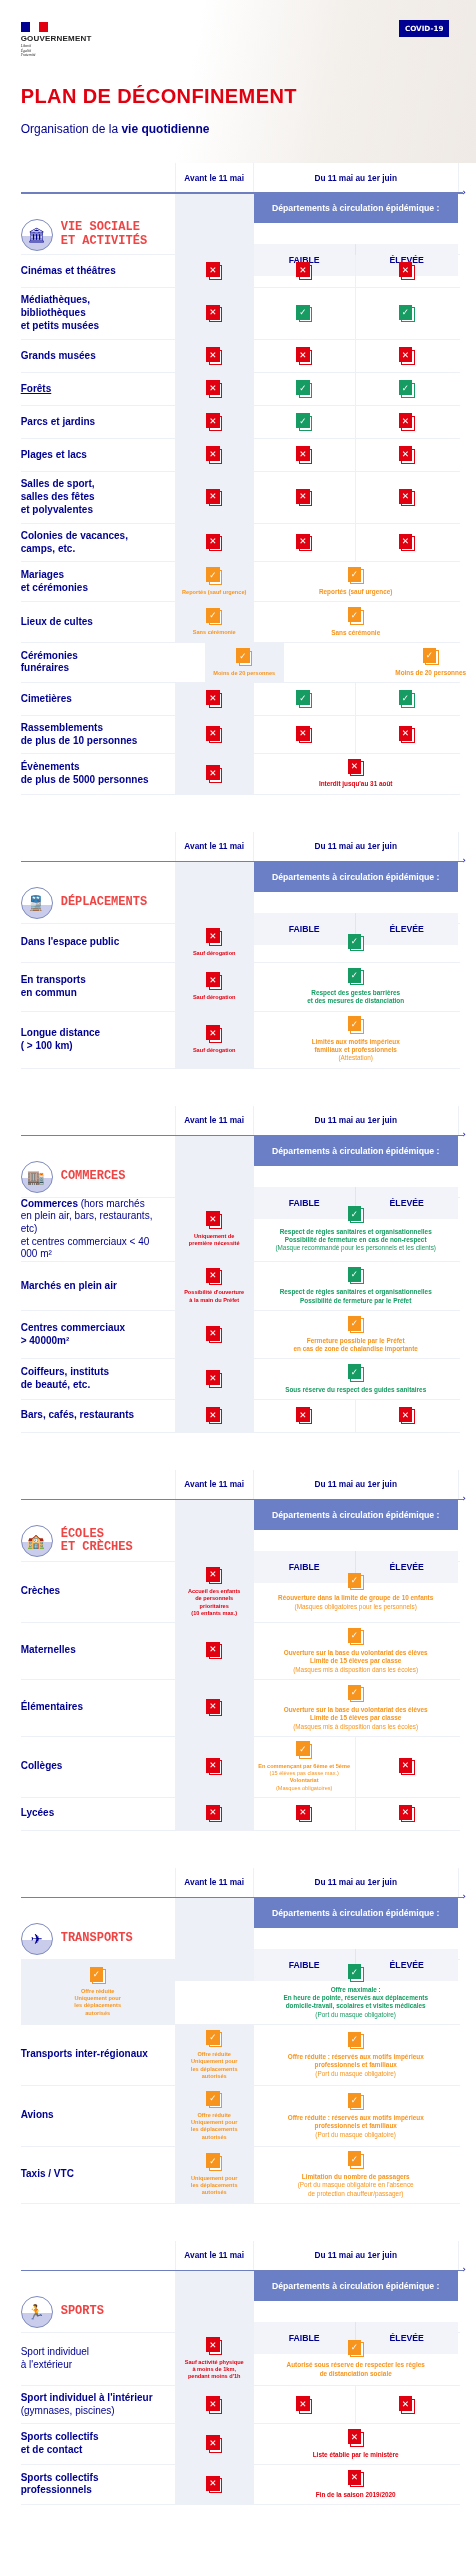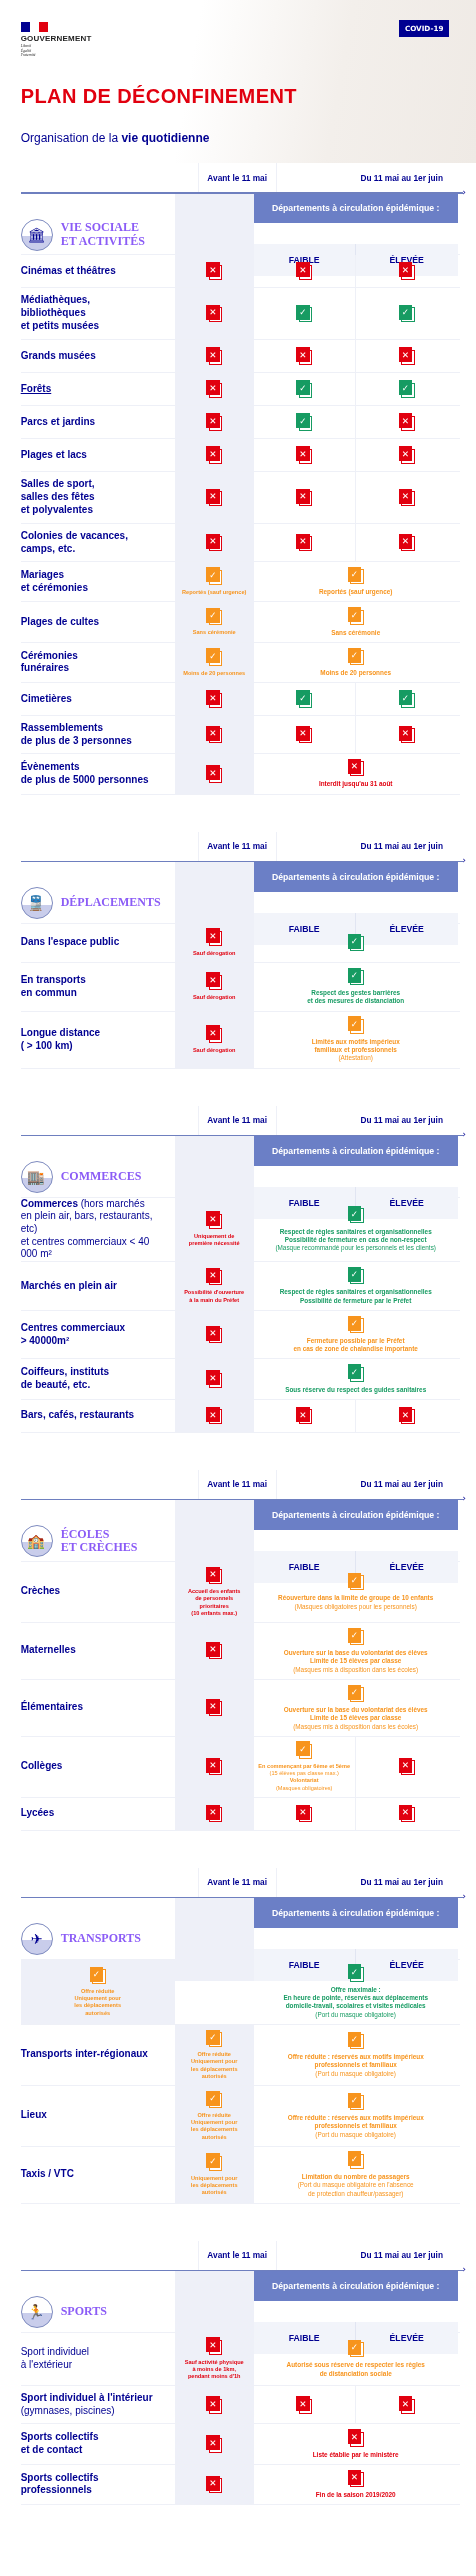--- a/index.html
+++ b/index.html
@@ -8,35 +8,35 @@
   .hero { height: 163px; background: linear-gradient(100deg, #ffffff 0%, #ffffff 40%, #f3efeb 70%, #efeae5 100%); position: relative; padding: 22px 20.7px 0 20.7px; }
   .logo-flag { display: flex; width: 27px; height: 9.5px; }
   .logo-flag span { flex: 1; }
   .flag-blue { background: #000091; }
   .flag-white { background: #ffffff; }
   .flag-red { background: #e1000f; }
   .logo-text { font-family: "Liberation Sans", sans-serif; font-weight: bold; font-size: 8px; color: #1e1e1e; margin-top: 2.4px; letter-spacing: 0.2px; }
   .motto { font-family: "Liberation Serif", serif; font-style: italic; font-size: 3.6px; color: #1e1e1e; line-height: 4.4px; margin-top: 1.6px; }
   .covid-badge { position: absolute; right: 28px; top: 20px; background: #000091; color: #fff; font-weight: bold; font-size: 7.2px; padding: 4px 5.6px; }
   .main-title { font-family: "Liberation Sans", sans-serif; font-weight: bold; font-size: 20px; color: #e1000f; margin-top: 27px; letter-spacing: 0.4px; }
-  .subtitle { font-family: "Liberation Sans", sans-serif; font-size: 12px; color: #000091; margin-top: 23px; }
+  .subtitle { font-family: "Liberation Sans", sans-serif; font-size: 12px; color: #000091; margin-top: 14px; }
   .subtitle b { font-weight: bold; }
 
   .section { position: relative; margin: 0 17.5px 0 20.7px; width: 439px; }
   .sec-head { position: relative; height: 62px; }
-  .period-row { display: grid; grid-template-columns: 154px 79px 205px; height: 29px; gap: 23px; }
+  .period-row { display: grid; grid-template-columns: 154px 79px 205px; height: 29px; }
   .period-row div { font-family: "Liberation Sans", sans-serif; font-weight: bold; font-size: 8.3px; color: #000091; display: flex; align-items: center; justify-content: center; }
   .period-row .p-avant { border-left: 0.8px solid #eef0f7; border-right: 0.8px solid #eef0f7; }
   .period-row .p-du { border-right: 0.8px solid #eef0f7; }
   .timeline { position: absolute; left: 0.8px; right: -3.2px; top: 29px; height: 1.6px; background: #6e7fbf; }
   .timeline::after { content: "›"; position: absolute; right: -3.2px; top: -6.4px; font-size: 9.5px; color: #000091; }
   .cat-row { display: grid; grid-template-columns: 154px 79px 102px 102px; height: 62px; border-bottom: 0.8px solid #eef0f7; }
   .cat-title { display: flex; align-items: center; gap: 8px; }
   .cat-icon { width: 32px; height: 32px; border-radius: 50%; border: 1.6px solid #7e8bbf; background: linear-gradient(180deg, #ffffff 0%, #ffffff 55%, #c9cdeb 55%, #c9cdeb 100%); display: flex; align-items: center; justify-content: center; font-size: 14.3px; color: #000091; flex-shrink: 0; }
-  .cat-name { font-family: Liberation Serif, serif; font-weight: bold; font-size: 12px; color: #8b5cf6; line-height: 13.5px; white-space: pre-line; }
+  .cat-name { font-family: Liberation Mono, monospace; font-weight: bold; font-size: 12px; color: #ef4444; line-height: 13.5px; white-space: pre-line; }
   .avant-bg { background: #eef0f8; }
   .dept-block { grid-column: 3 / span 2; display: grid; grid-template-rows: 30px 32px; gap: 21px; }
   .dept-title { background: #6b7fc6; color: #ffffff; font-family: "Liberation Sans", sans-serif; font-weight: bold; font-size: 8.7px; display: flex; align-items: center; justify-content: center; }
   .dept-levels { display: grid; grid-template-columns: 102px 102px; background: #f2f4fa; }
   .dept-levels div { font-family: "Liberation Sans", sans-serif; font-weight: bold; font-size: 8.7px; color: #000091; display: flex; align-items: center; justify-content: center; }
   .dept-levels div:first-child { border-right: 0.8px solid #e1e5f2; }
 
   .row { display: grid; grid-template-columns: 154px 79px 102px 102px; border-bottom: 1.2px solid #eef0f7; }
   .row-label { font-family: "Liberation Sans", sans-serif; font-size: 10px; font-weight: bold; color: #000091; line-height: 12.7px; display: flex; align-items: center; white-space: pre-line; padding-right: 6px; }
   .row-label .light { font-weight: normal; }
@@ -294,37 +294,37 @@
           </div>
           <div class="cell span2">
             <div class="box orange">
               <div class="back"></div>
               <div class="front">✓</div>
             </div>
             <div class="note c-orange lg"><div>Reportés (sauf urgence)</div></div>
           </div>
         </div>
         <div class="row" style="min-height: 33px;">
-          <div class="row-label"><span>Plages de cultes</span></div>
+          <div class="row-label"><span>Lieux de cultes</span></div>
           <div class="cell avant-bg">
             <div class="box orange">
               <div class="back"></div>
               <div class="front">✓</div>
             </div>
             <div class="note c-orange"><div>Sans cérémonie</div></div>
           </div>
           <div class="cell span2">
             <div class="box orange">
               <div class="back"></div>
               <div class="front">✓</div>
             </div>
             <div class="note c-orange lg"><div>Sans cérémonie</div></div>
           </div>
         </div>
-        <div class="row" style="min-height: 38px;">
+        <div class="row" style="min-height: 38px; gap: 30px;">
           <div class="row-label"><span>Cérémonies
 funéraires</span></div>
           <div class="cell avant-bg">
             <div class="box orange">
               <div class="back"></div>
               <div class="front">✓</div>
             </div>
             <div class="note c-orange"><div>Moins de 20 personnes</div></div>
           </div>
           <div class="cell span2">
@@ -351,21 +351,21 @@
           </div>
           <div class="cell">
             <div class="box green">
               <div class="back"></div>
               <div class="front">✓</div>
             </div>
           </div>
         </div>
         <div class="row" style="min-height: 38px;">
           <div class="row-label"><span>Rassemblements
-de plus de 3 personnes</span></div>
+de plus de 10 personnes</span></div>
           <div class="cell avant-bg">
             <div class="box red">
               <div class="back"></div>
               <div class="front">✕</div>
             </div>
           </div>
           <div class="cell faible">
             <div class="box red">
               <div class="back"></div>
               <div class="front">✕</div>
@@ -779,21 +779,21 @@
           <div class="cell span2">
             <div class="box orange">
               <div class="back"></div>
               <div class="front">✓</div>
             </div>
             <div class="note c-orange lg"><div>Offre réduite : réservés aux motifs impérieux
 professionnels et familiaux</div><div class="n">(Port du masque obligatoire)</div></div>
           </div>
         </div>
         <div class="row" style="min-height: 33px;">
-          <div class="row-label"><span>Lieux</span></div>
+          <div class="row-label"><span>Avions</span></div>
           <div class="cell avant-bg">
             <div class="box orange">
               <div class="back"></div>
               <div class="front">✓</div>
             </div>
             <div class="note c-orange"><div>Offre réduite
 Uniquement pour
 les déplacements
 autorisés</div></div>
           </div>

